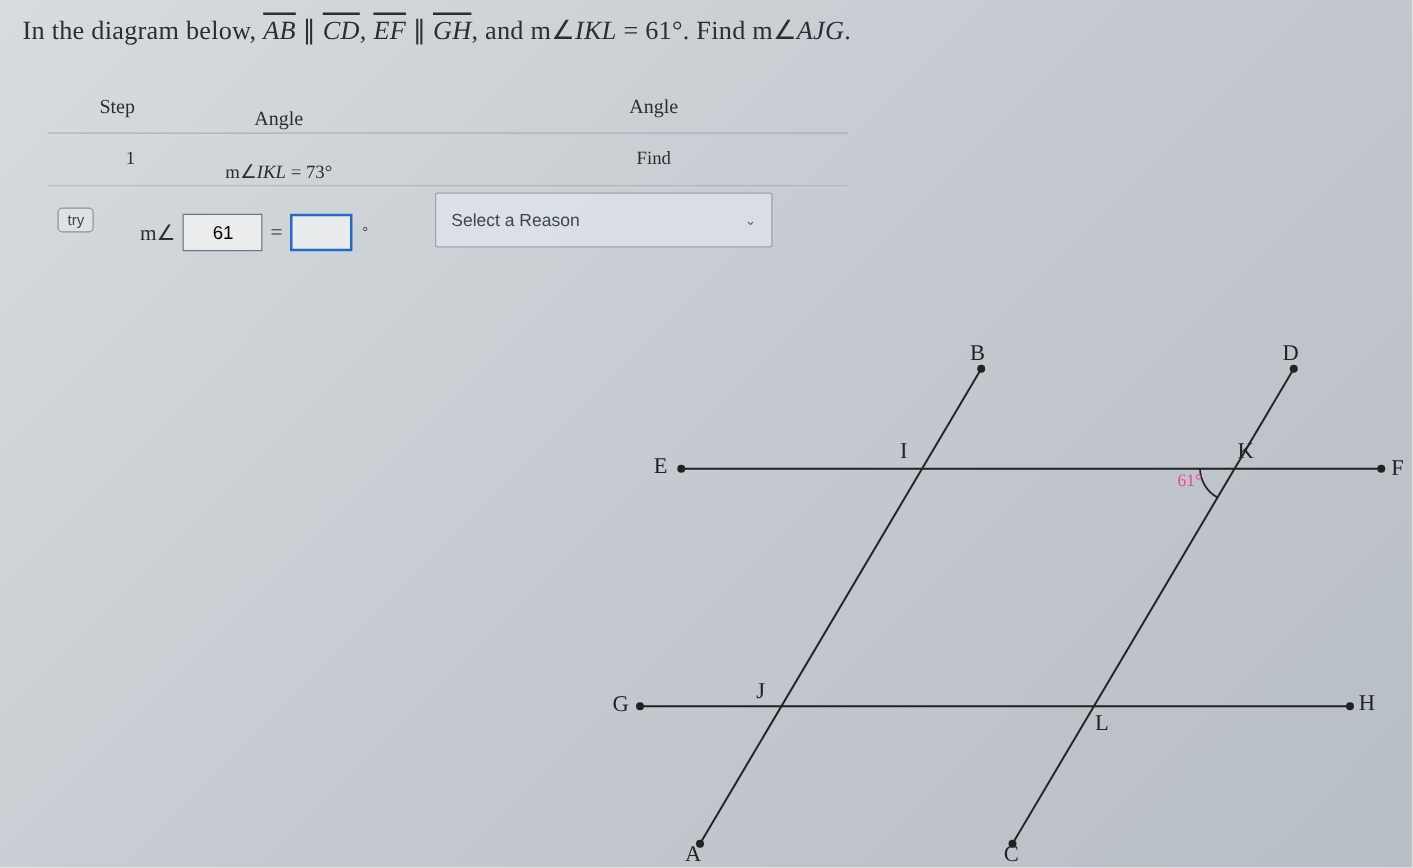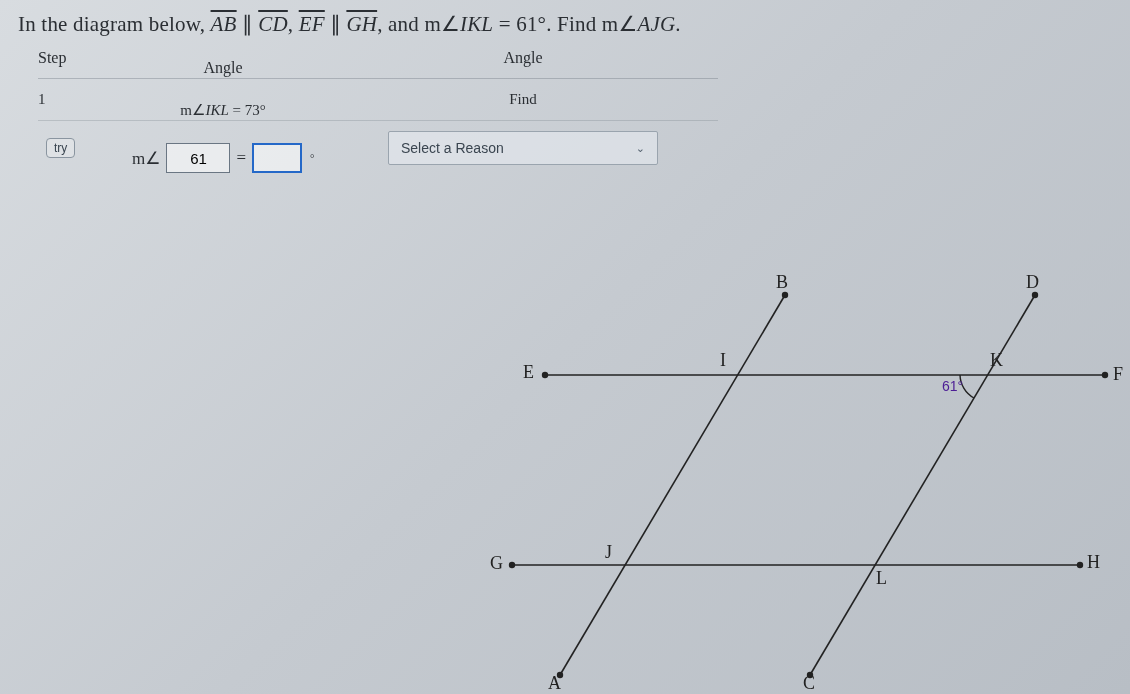--- a/index.html
+++ b/index.html
@@ -8,54 +8,55 @@
       background: linear-gradient(135deg, #d8dce0 0%, #c5cad0 50%, #b8bec5 100%);
       width: 1130px;
       height: 694px;
       padding: 12px 18px;
       color: #2a2e33;
       position: relative;
       overflow: hidden;
     }
     .problem-statement {
       font-size: 21px;
+      margin-bottom: 28px;
       letter-spacing: 0.2px;
     }
     .overline { text-decoration: overline; }
     .math { font-style: italic; font-family: 'Times New Roman', serif; }
     .angle-sym { font-style: normal; }
     
     .proof-table {
       display: inline-block;
       margin-left: 20px;
     }
     .proof-row {
       display: flex;
       align-items: center;
       height: 42px;
     }
-    .col-step { width: 70px; text-align: left; font-size: 15px; }
+    .col-step { width: 70px; text-align: right; font-size: 15px; }
     .col-angle { width: 230px; text-align: center; font-size: 15px; margin-top: 20px; }
     .col-reason { width: 340px; text-align: center; font-size: 15px; padding-left: 30px; }
     .header-row { border-bottom: 1px solid rgba(100,110,120,0.35); font-weight: 500; color: #2a2e33; }
     .header-row .col-step, .header-row .col-angle, .header-row .col-reason { font-size: 16px; }
     .data-row { border-bottom: 1px solid rgba(100,110,120,0.25); }
     
     .try-btn {
       display: inline-block;
       border: 1px solid #8a95a0;
       border-radius: 4px;
       padding: 2px 7px;
       font-size: 12px;
       background: rgba(255,255,255,0.25);
       cursor: pointer;
       font-family: Arial, sans-serif;
       color: #3a4550;
     }
-    .input-row { margin-top: 6px; gap: 20px; }
+    .input-row { margin-top: 6px; }
     .input-row .col-step { text-align: left; padding-left: 8px; }
     .angle-input-group {
       display: flex;
       align-items: center;
       gap: 6px;
       justify-content: flex-start;
       padding-left: 4px;
     }
     .angle-field {
       width: 64px;
@@ -73,21 +74,21 @@
     .deg-sup {
       font-size: 11px;
       vertical-align: top;
       margin-left: 2px;
     }
     .reason-select {
       display: flex;
       align-items: center;
       justify-content: space-between;
       width: 270px;
-      height: 34px;
+      height: 44px;
       border: 1px solid #9aa4ae;
       background: rgba(235,240,245,0.5);
       padding: 0 12px;
       font-size: 14px;
       font-family: Arial, sans-serif;
       color: #3a4550;
       cursor: pointer;
       border-radius: 2px;
     }
     .chev { font-size: 11px; color: #556270; }
@@ -101,22 +102,22 @@
     }
     .pt-label {
       position: absolute;
       font-family: 'Times New Roman', serif;
       font-size: 18px;
       color: #222;
     }
     .angle-label {
       position: absolute;
       font-size: 14px;
-      font-family: Liberation Sans, sans-serif;
-      color: #4c1d95;
+      font-family: Liberation Serif, serif;
+      color: #ec4899;
     }
   </style>
 </head>
 <body>
 
 
 
 <div class="problem-statement">
   <span>In the diagram below, </span><span class="overline math">AB</span><span> ∥ </span><span class="overline math">CD</span><span>, </span><span class="overline math">EF</span><span> ∥ </span><span class="overline math">GH</span><span>, and m</span><span class="angle-sym">∠</span><span class="math">IKL</span><span> = 61°. Find m</span><span class="angle-sym">∠</span><span class="math">AJG</span><span>.</span>
 </div>

